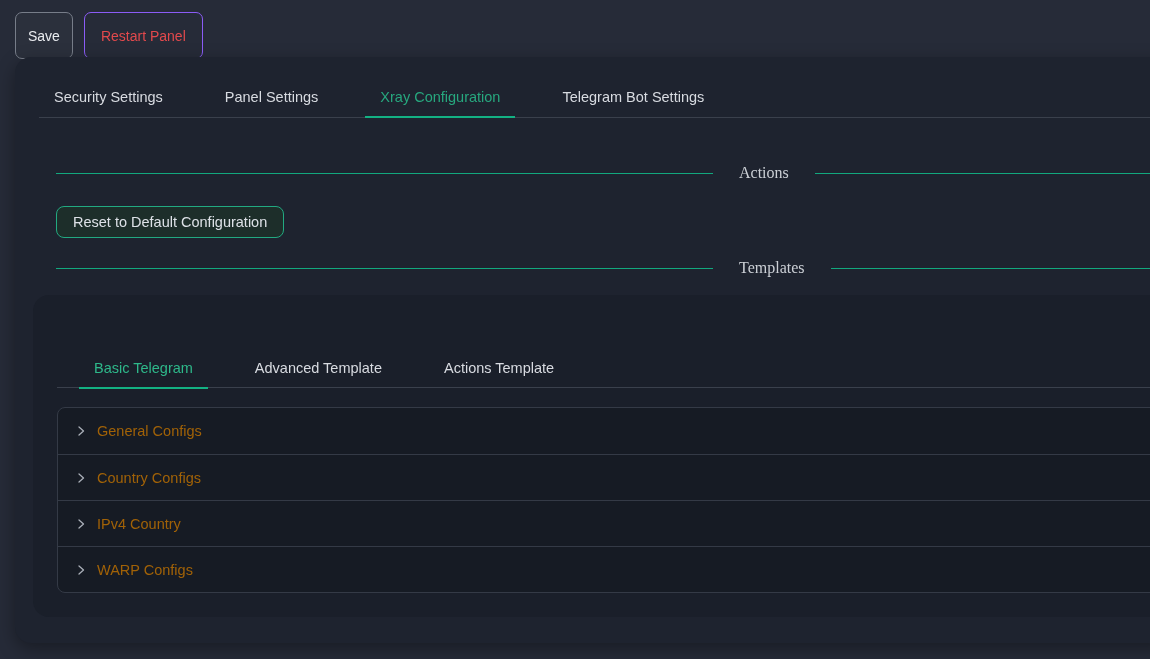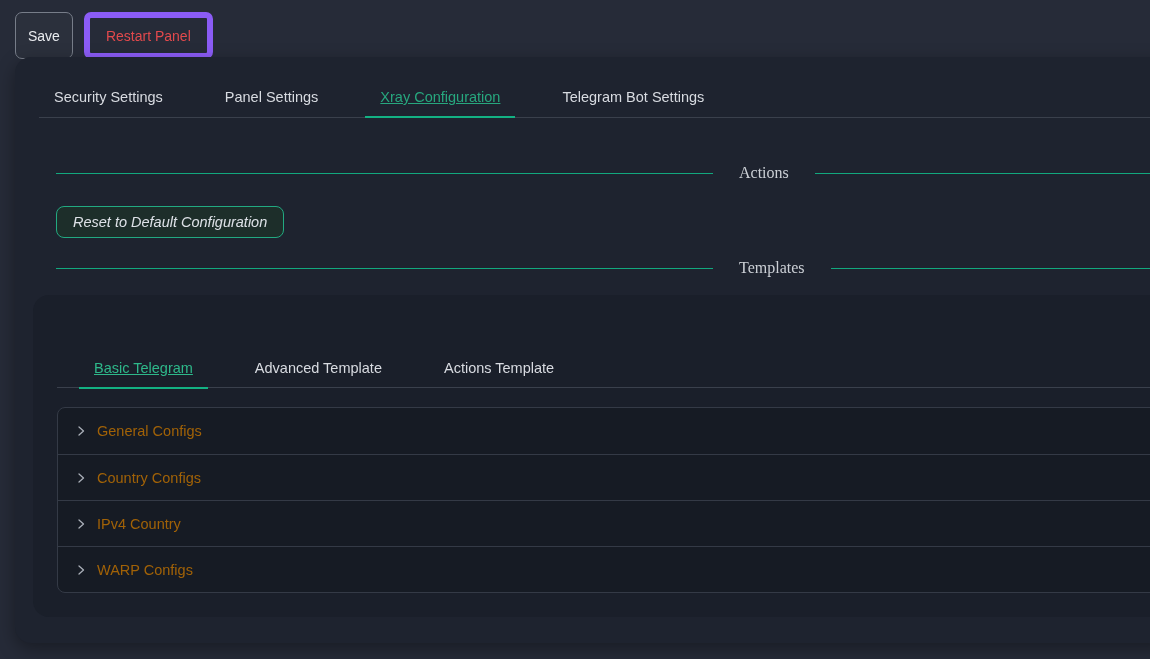--- a/index.html
+++ b/index.html
@@ -30,21 +30,21 @@
     white-space: nowrap;
   }
   .btn-save {
     background: #2b303c;
     border: 1px solid #777d89;
     color: #e9ebef;
     padding: 0 12px;
   }
   .btn-restart {
     background: transparent;
-    border: 6px solid #8b5cf6;
+    border: 1px solid #8b5cf6;
     color: #e2494c;
     padding: 0 16px;
   }
 
   
   .main-card {
     position: relative;
     margin-left: 15px;
     width: 1160px;
     height: 586px;
@@ -68,21 +68,20 @@
     margin-bottom: -1px;
     font-size: 14.5px;
     color: #d8dbe1;
     border-bottom: 2px solid transparent;
     cursor: pointer;
     white-space: nowrap;
   }
   .tab.active {
     color: #27a77e;
     border-bottom-color: #13b183;
-    text-decoration: underline;
   }
 
   
   .divider {
     display: flex;
     align-items: center;
     height: 24px;
     margin-left: 41px;
     color: #ccd0d6;
     font-size: 16px;
@@ -97,21 +96,20 @@
   
   .btn-reset {
     margin: 21px 0 0 41px;
     height: 32px;
     padding: 0 16px;
     background: #1d2e2a;
     border: 1px solid #22a981;
     border-radius: 8px;
     color: #dde1e7;
     font-size: 14.5px;
-    font-style: italic;
   }
 
   
   .template-card {
     margin: 15px 0 0 18px;
     width: 1150px;
     height: 322px;
     background: #1a1f2a;
     border-radius: 16px;
     padding: 0 24px;

